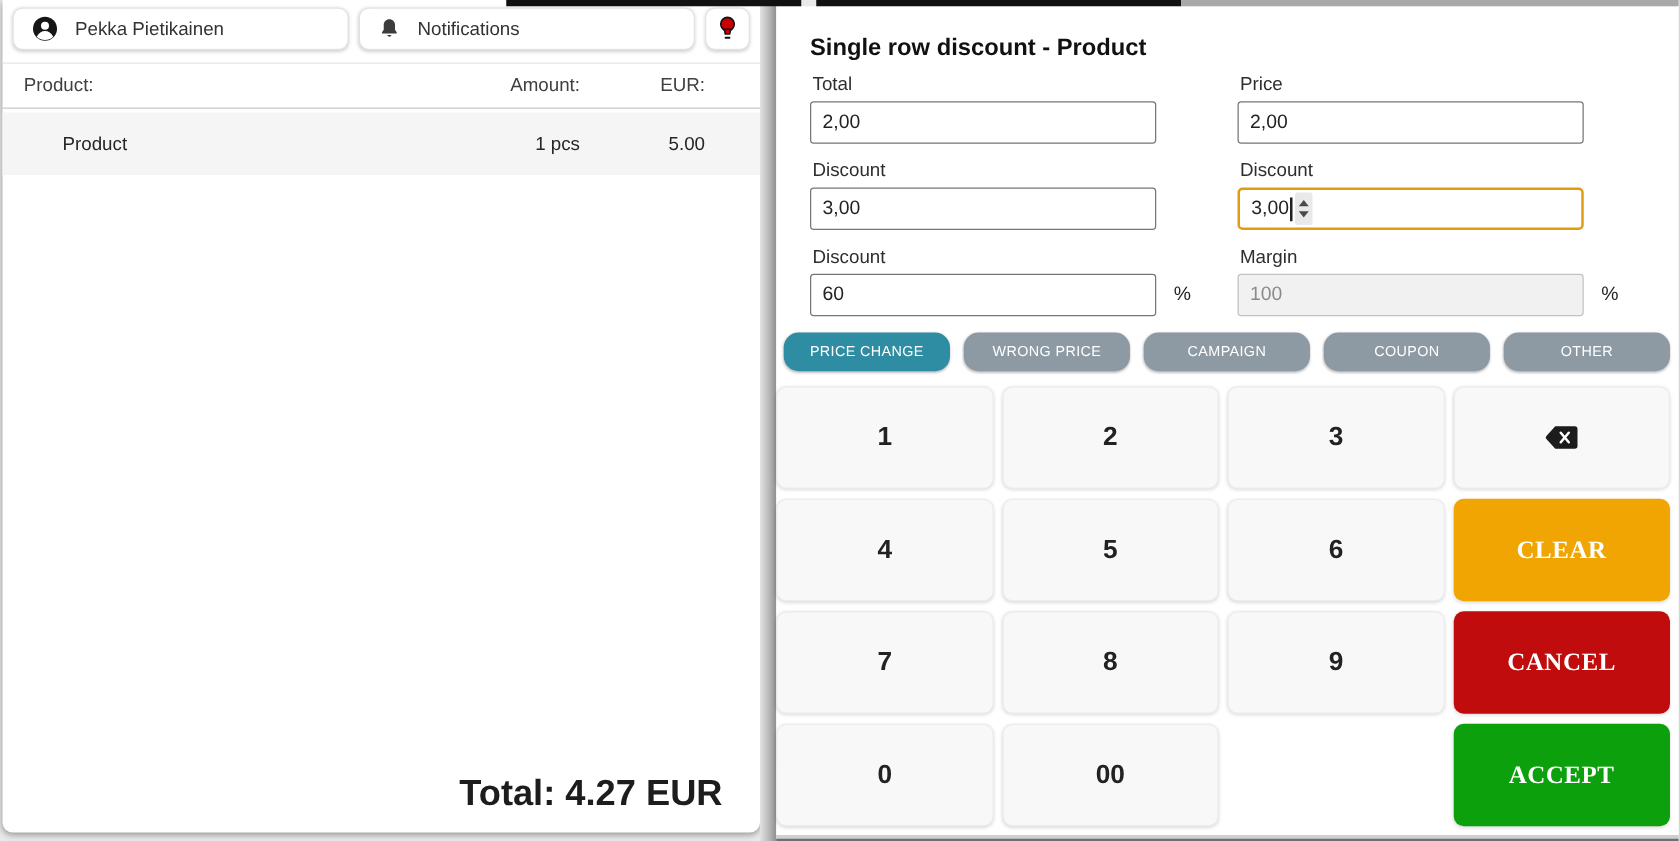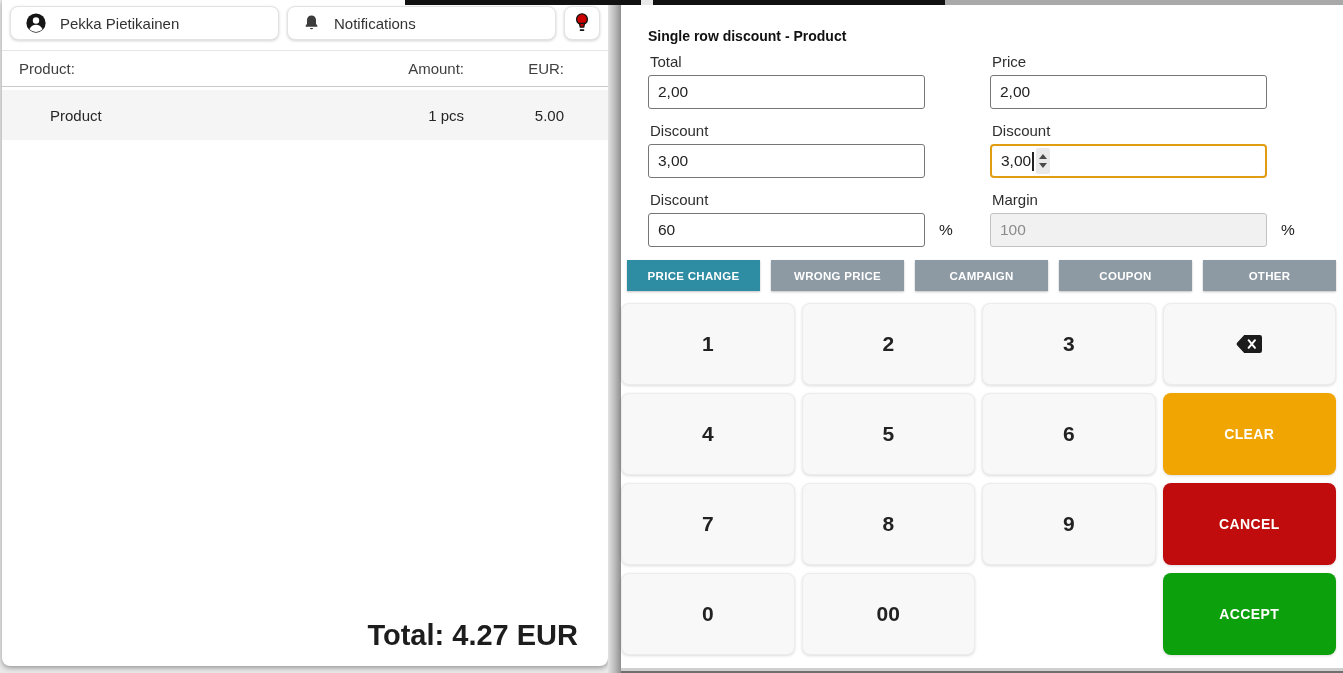--- a/index.html
+++ b/index.html
@@ -40,51 +40,51 @@
 
   .left-spacer { flex:1; }
   .total-line { text-align:right; padding:0 30px 14px 0; font-size:29px; font-weight:700; color:#1d1d1d; }
 
   
   .divider { position:absolute; left:608px; top:0; width:13px; height:673px;
              background:linear-gradient(to right, #e2e2e2 0%, #b9b9b9 55%, #8f8f8f 100%); }
 
   
   .right-panel { position:absolute; left:621px; top:5px; width:722px; height:663px; background:#fff; }
-  .rp-title { margin:23px 0 9px 27px; font-size:14px; font-weight:700; color:#111; }
+  .rp-title { margin:23px 0 9px 27px; font-size:19px; font-weight:700; color:#111; }
 
   .frow { display:flex; margin:0 0 13px 27px; }
   .fblock { width:342px; }
   .flabel { font-size:15px; color:#2e2e2e; margin:0 0 5px 2px; }
   .inline { display:flex; align-items:center; }
   .inp { width:277px; height:34px; border:1px solid #767676; border-radius:3px;
          display:flex; align-items:center; 
          padding:0 9px; font-size:15.5px; color:#222; background:#fff; cursor:text; }
   .inp.focused { border:2px solid var(--focus-border,#e09d12); border-radius:4px; padding:0 3px 0 9px; }
   .caret { width:1.5px; height:19px; background:#222; margin-left:1px; }
   .spinner { width:14px; height:26px; margin-left:2px; background:#e9e9e9; border-radius:2px;
              display:flex; flex-direction:column; align-items:center; justify-content:center; gap:4px; cursor:pointer; }
   .tri-up   { width:0; height:0; border-left:4px solid transparent; border-right:4px solid transparent; border-bottom:5px solid #4a4a4a; }
   .tri-down { width:0; height:0; border-left:4px solid transparent; border-right:4px solid transparent; border-top:5px solid #4a4a4a; }
   .inp.disabled { background:#f1f1f1; border-color:#c2c2c2; color:#8b8b8b; cursor:default; }
   .suffix { margin-left:14px; font-size:15.5px; color:#222; }
 
   .mode-row { display:flex; gap:11px; margin:12px 7px 0 6px; }
-  .mode-btn { flex:1; height:31px; border:none; border-radius:0; color:#fff;
-              font-family:"Liberation Sans",sans-serif; font-size:11.5px; font-weight:700;
+  .mode-btn { flex:1; height:31px; border:none; border-radius:12px; color:#fff;
+              font-family:"Liberation Sans",sans-serif; font-size:11.5px; font-weight:400;
               letter-spacing:.3px; background:var(--btn-inactive,#8d99a3);
               box-shadow:0 1px 2px rgba(0,0,0,.25); cursor:pointer; }
   .mode-btn.active { background:var(--accent-active,#2e8ca3); }
 
   .numpad { display:grid; grid-template-columns:repeat(4,1fr); column-gap:7px; row-gap:8px;
             margin:12px 7px 0 0; }
   .key { height:82px; background:#f8f8f8; border:1px solid #ececec; border-radius:8px;
          box-shadow:0 1px 3px rgba(0,0,0,.14); display:flex; align-items:center; justify-content:center;
          font-size:21px; font-weight:600; color:#222; cursor:pointer; }
-  .key.action { border:none; color:#fff; font-size:14px; font-weight:700; letter-spacing:.4px; }
+  .key.action { border:none; color:#fff; font-size:20px; font-weight:700; letter-spacing:.4px;font-family:Liberation Serif, serif; }
   .key.clear  { background:var(--clear,#f0a502); }
   .key.cancel { background:var(--cancel,#c00c0c); }
   .key.accept { background:var(--accept,#0ca00c); }
   .key.blank  { background:transparent; border:none; box-shadow:none; cursor:default; }
 </style>
 </head>
 <body>
 
 <div class="stage">
 

